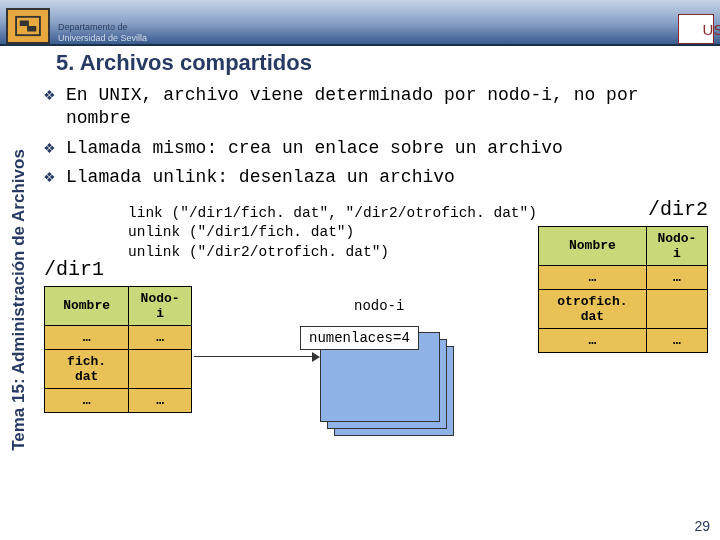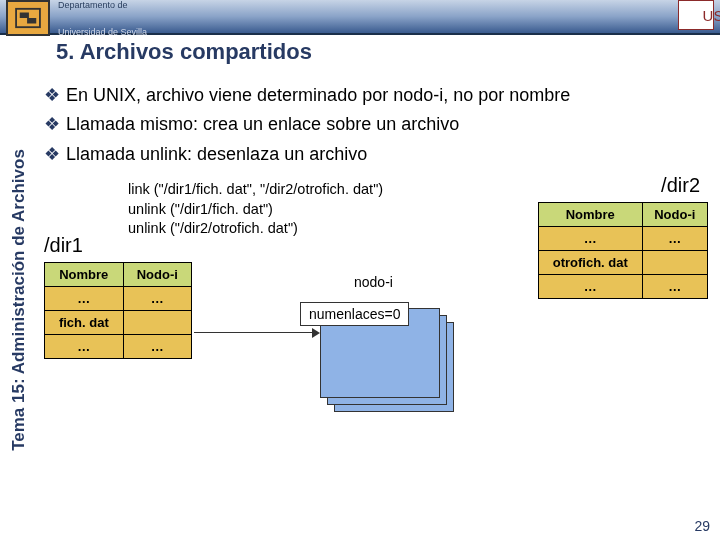--- a/index.html
+++ b/index.html
@@ -1,29 +1,29 @@
 <!DOCTYPE html>
 <html><head>
 <meta charset="utf-8">
 <style>
   * { box-sizing: border-box; margin: 0; padding: 0; }
   body { width: 720px; height: 540px; font-family: Arial, sans-serif; background: #fff; position: relative; overflow: hidden; }
-  .banner { height: 33px; background: linear-gradient(180deg, #c7d4e6 0%, #8aa3c8 50%, #3a5b8f 100%); display: flex; align-items: flex-start; padding: 0 6px; }
+  .banner { height: 44px; background: linear-gradient(180deg, #c7d4e6 0%, #8aa3c8 50%, #3a5b8f 100%); display: flex; align-items: flex-end; padding: 0 6px; }
   .banner-logo { width: 44px; height: 36px; background: #e8a840; border: 2px solid #333; display: flex; align-items: center; justify-content: center; margin-right: 8px; }
   .banner-logo svg { width: 28px; height: 22px; fill: #333; }
   .banner-text { color: #fff; font-size: 12px; line-height: 1.2; }
   .banner-text .dept { font-size: 9px; color: #2a3f5f; }
   .banner-text .name { font-weight: bold; font-size: 17px; color: #fff; }
-  .banner-text .univ { font-size: 9px; color: #d0d8e8; text-align: right; margin-top: 16px; }
+  .banner-text .univ { font-size: 9px; color: #d0d8e8; text-align: right; }
   .banner-seal { width: 30px; height: 30px; margin-left: auto; background: #fff; border: 1px solid #8b2a2a; display: flex; align-items: center; justify-content: center; color: #8b2a2a; font-size: 15px; padding-left: 34px; }
   .hr { height: 2px; background: #1a2f4a; }
   .title { font-size: 22px; font-weight: bold; color: #273a63; padding: 4px 16px 4px 56px; }
   .sidebar { position: absolute; left: 4px; top: 64px; bottom: 4px; width: 30px; display: flex; align-items: center; justify-content: center; }
   .sidebar-text { transform: rotate(-90deg); white-space: nowrap; font-size: 17px; font-weight: bold; color: #273a63; }
-  .content { position: absolute; left: 44px; top: 84px; right: 6px; bottom: 4px; }
+  .content { position: absolute; left: 44px; top: 84px; right: 6px; bottom: 4px; font-family: Liberation Mono, monospace; }
   ul.bul { list-style: none; font-size: 18px; line-height: 1.3; }
   ul.bul > li { margin-bottom: 6px; padding-left: 22px; position: relative; }
   ul.bul > li::before { content: "❖"; position: absolute; left: 0; color: #273a63; }
   ul.sub { list-style: none; font-size: 15px; margin: 4px 0 0 22px; text-align: justify; }
   ul.sub > li { padding-left: 18px; position: relative; }
   ul.sub > li::before { content: "➢"; position: absolute; left: 0; color: #273a63; }
   .diagram { position: relative; height: 260px; margin-top: 6px; }
   .codeblk { position: absolute; left: 84px; top: 8px; font-size: 14.5px; line-height: 1.35; }
   .dirlabel { position: absolute; font-size: 20px; color: #000; }
   .tbl { position: absolute; border-collapse: collapse; font-size: 13px; padding-left: 29px; }
@@ -73,21 +73,21 @@
   </ul>
 
   <div class="diagram">
     <div class="codeblk">
       <div>link ("/dir1/fich. dat", "/dir2/otrofich. dat")</div>
       <div>unlink ("/dir1/fich. dat")</div>
       <div>unlink ("/dir2/otrofich. dat")</div>
     </div>
 
     <div class="dirlabel" style="left:0; top:62px;">/dir1</div>
-    <div class="dirlabel" style="right:14px; top:2px;">/dir2</div>
+    <div class="dirlabel" style="right:6px; top:2px;">/dir2</div>
 
     <table class="tbl" style="left:0; top:90px; width:148px;">
       <tbody>
           <tr>
             <th class="hdr">Nombre</th>
             <th class="hdr">Nodo-i</th>
           </tr>
       <tr>
             <td class="cell">…</td>
             <td class="cell">…</td>
@@ -121,19 +121,19 @@
             <td class="cell">…</td>
             <td class="cell">…</td>
           </tr>
     </tbody>
       </table>
 
     <div class="nodoi-stack1" style="left:290px; top:150px;"></div>
     <div class="nodoi-stack1" style="left:283px; top:143px;"></div>
     <div class="nodoi-box" style="left:276px; top:136px;"></div>
     <div class="nodoi-caption" style="left:310px; top:102px;">nodo-i</div>
-    <div class="numenlaces" style="left:256px; top:130px;">numenlaces=0</div>
+    <div class="numenlaces" style="left:256px; top:130px;">numenlaces=4</div>
 
     <div class="arrow" style="left:150px; top:160px; width:120px;"></div>
   </div>
 </div>
 
 <div class="pagenum">29</div>
 
 </body></html>

